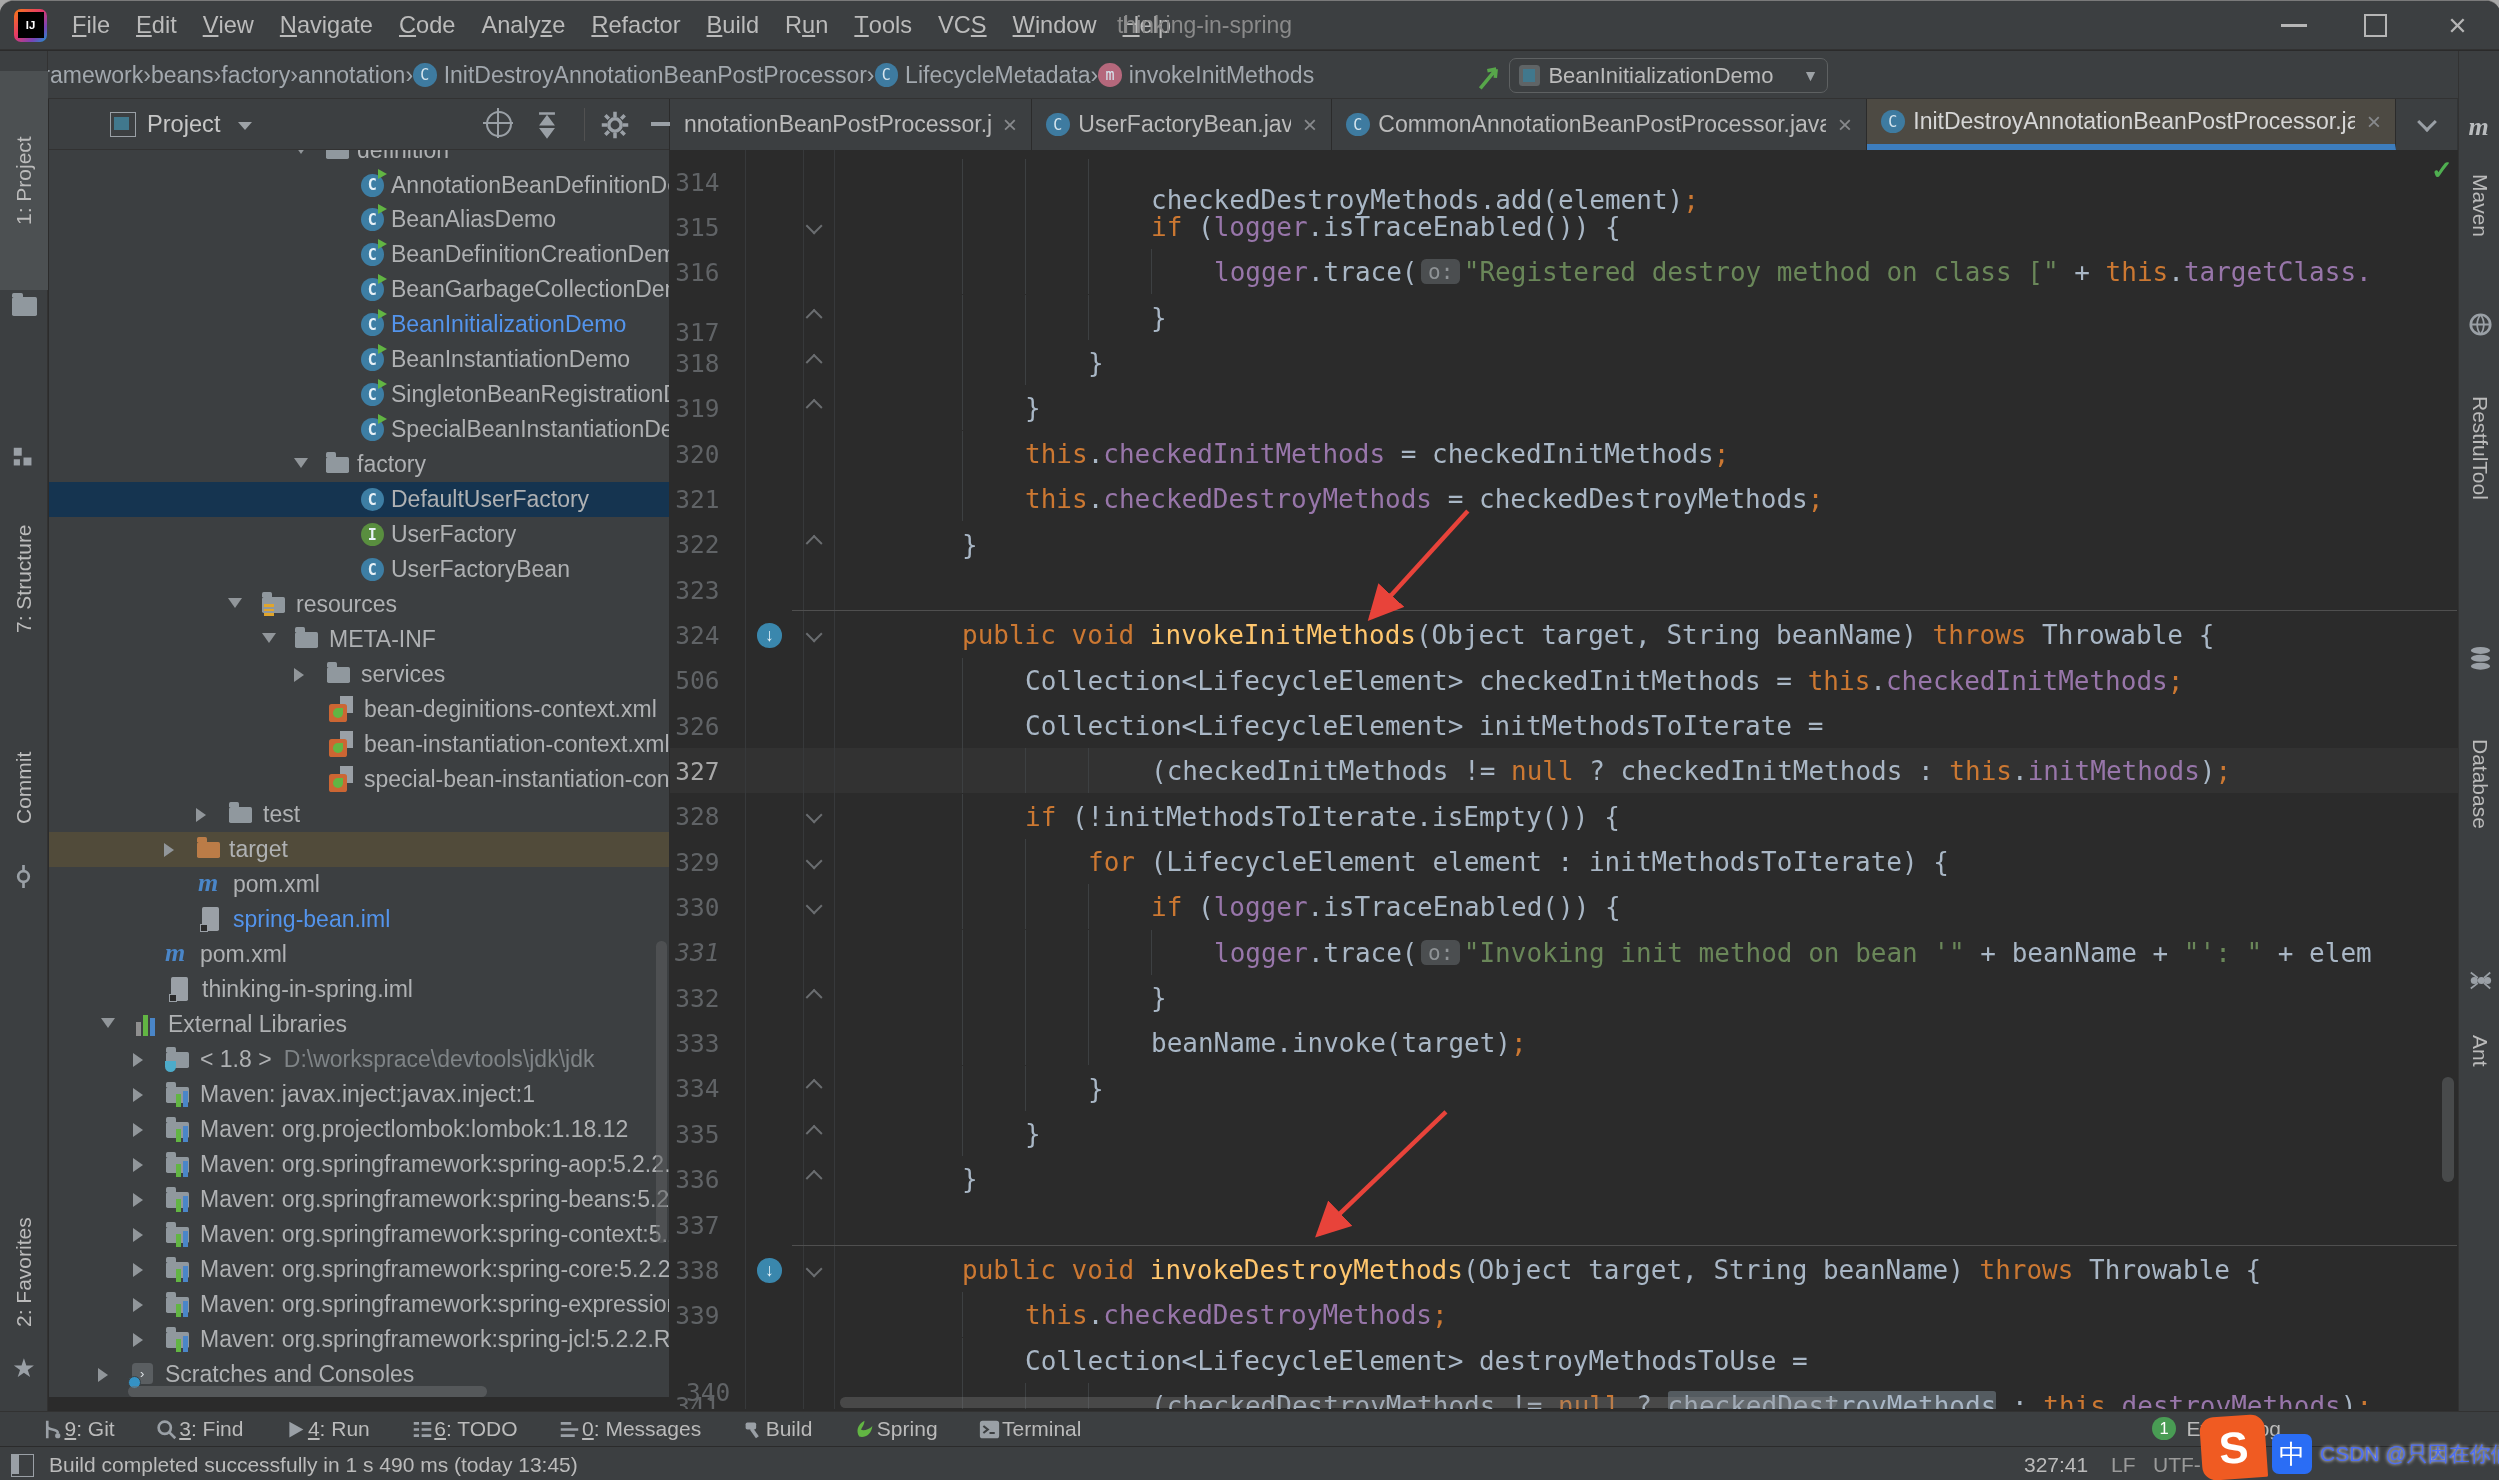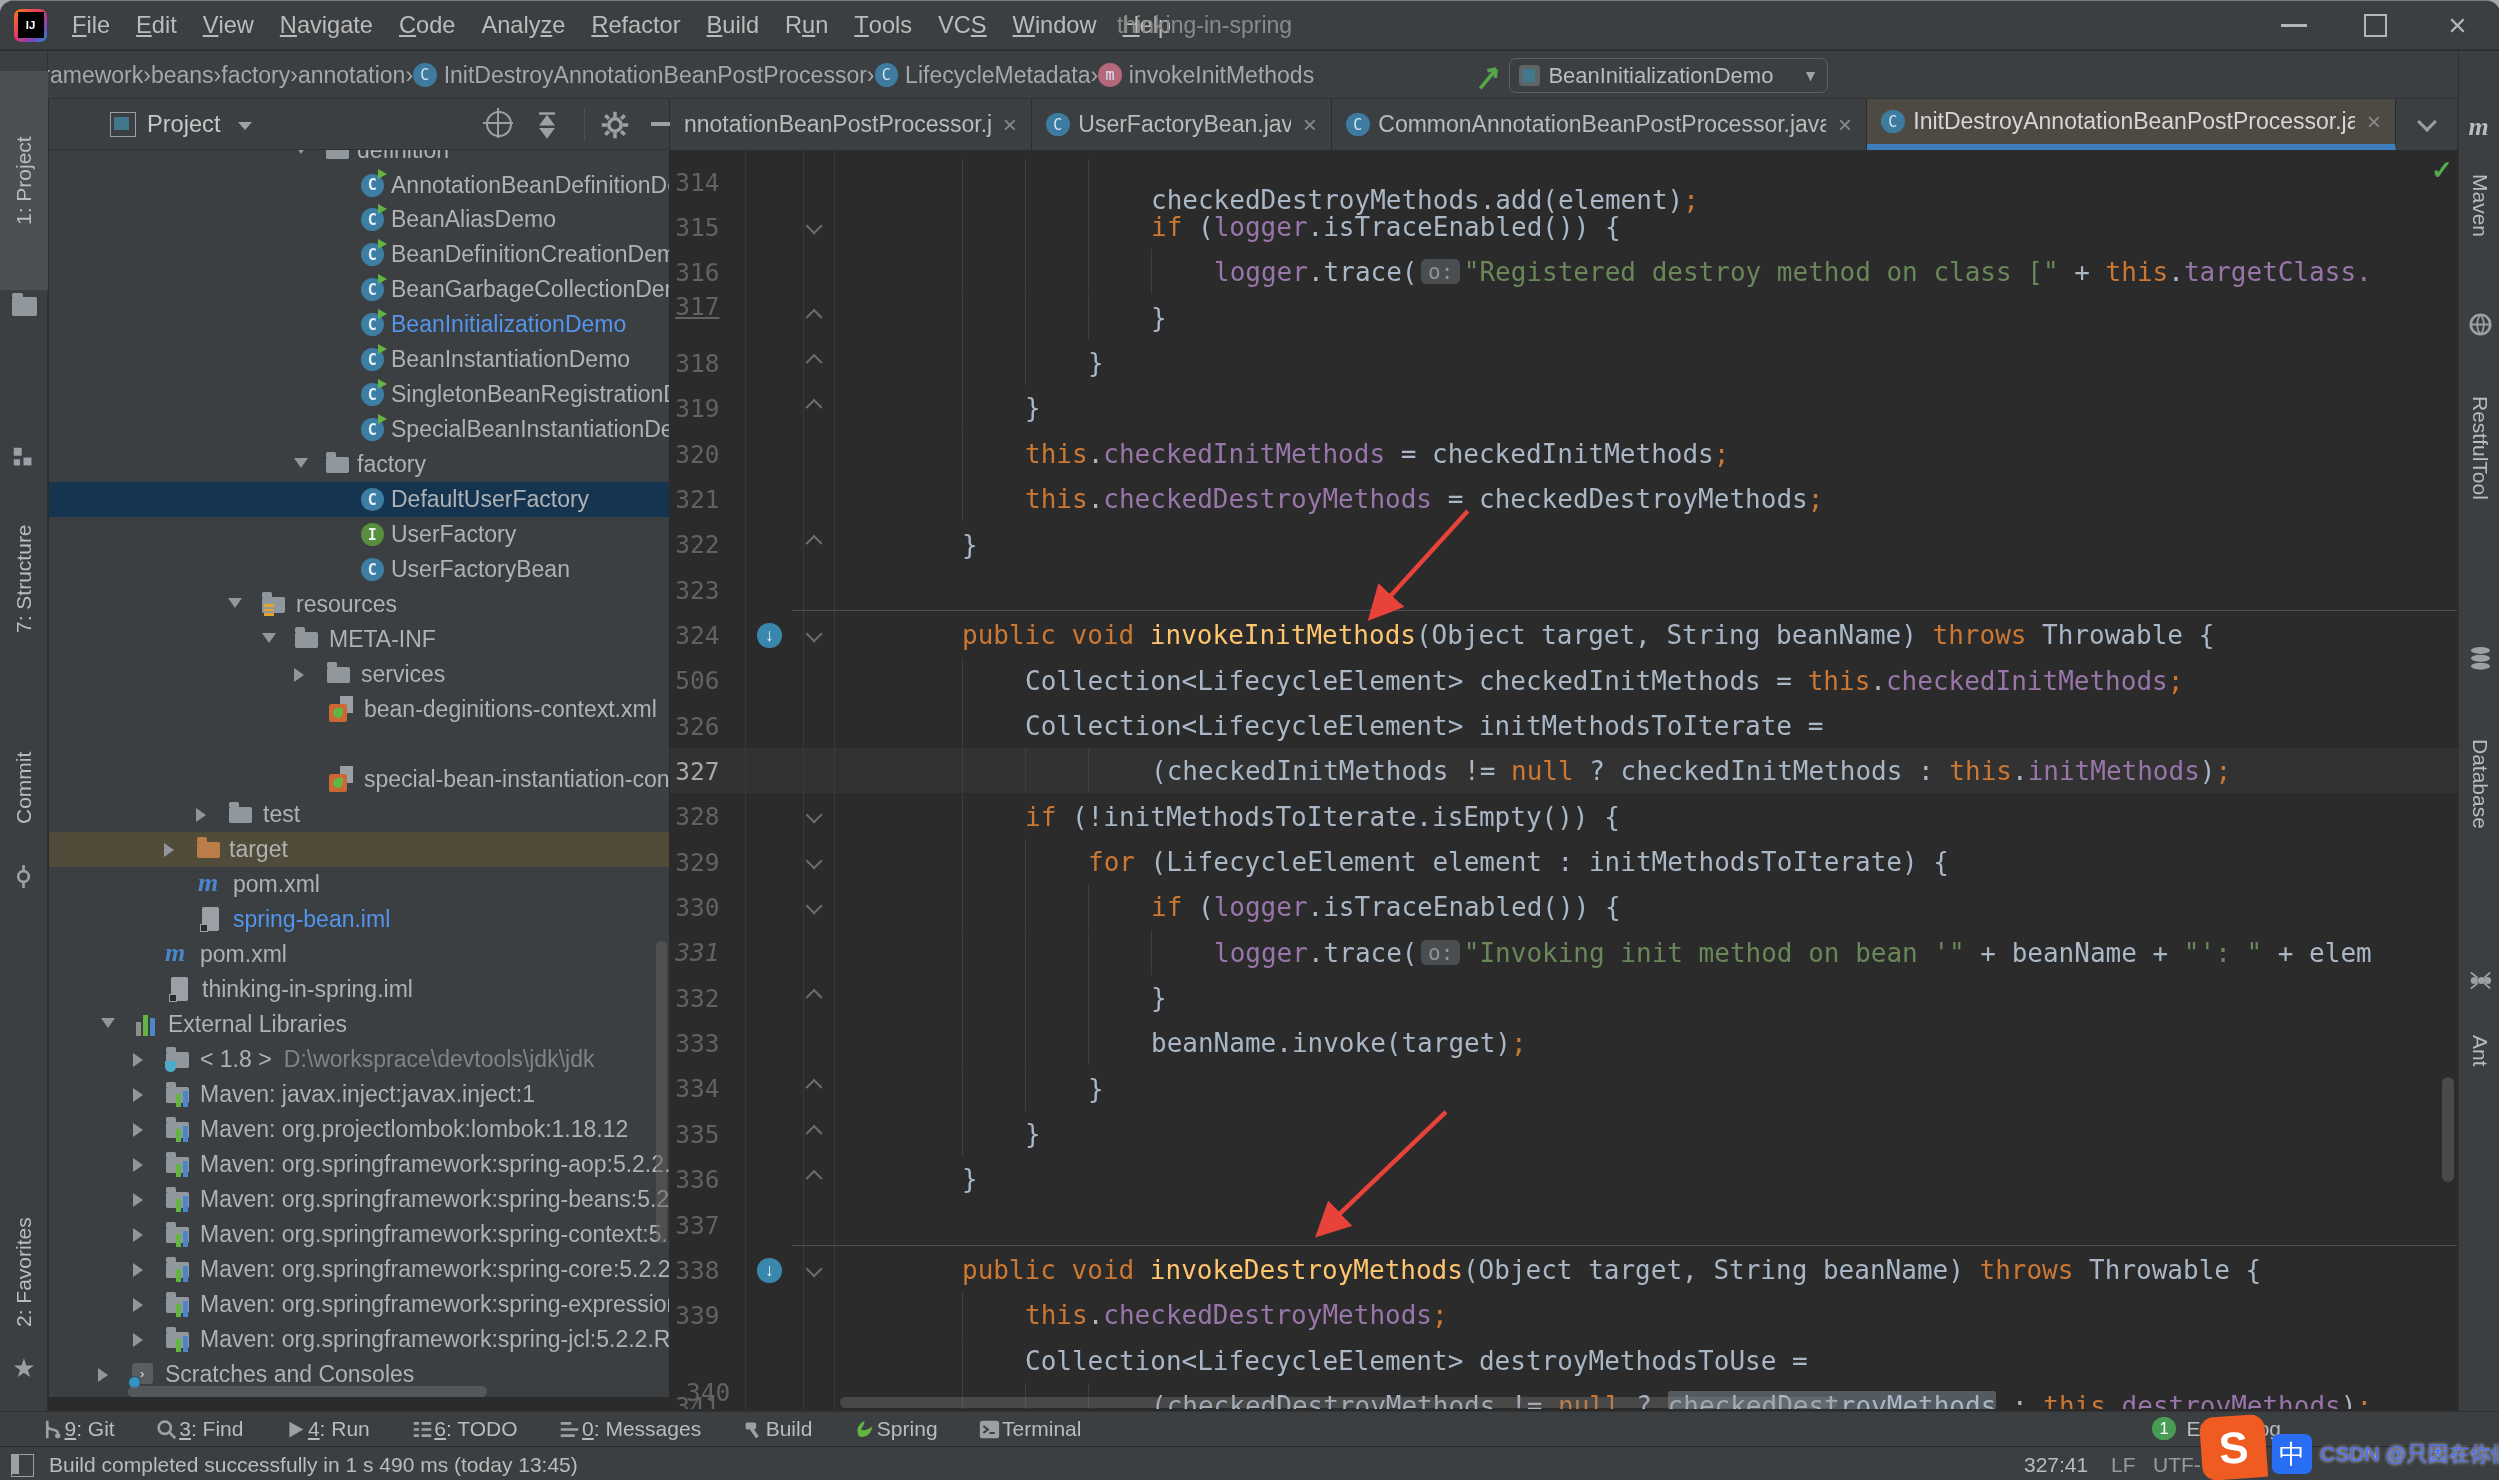--- a/index.html
+++ b/index.html
@@ -464,20 +464,28 @@
         <div class="tlabel" style="left: 312px;">services</div>
       </div>
       <div class="trow" style="top: 542px;">
         <div class="ticon" style="left: 280px;">
           <div class="i-xml-page"></div>
           <div class="i-xml-sq"></div>
           <div class="i-xml-leaf"></div>
         </div>
         <div class="tlabel" style="left: 315px;">bean-deginitions-context.xml</div>
       </div>
+      <div class="trow" style="top: 577px;">
+        <div class="ticon" style="left: 280px;">
+          <div class="i-xml-page"></div>
+          <div class="i-xml-sq"></div>
+          <div class="i-xml-leaf"></div>
+        </div>
+        <div class="tlabel" style="left: 315px;">bean-instantiation-context.xml</div>
+      </div>
       <div class="trow" style="top: 612px;">
         <div class="ticon" style="left: 280px;">
           <div class="i-xml-page"></div>
           <div class="i-xml-sq"></div>
           <div class="i-xml-leaf"></div>
         </div>
         <div class="tlabel" style="left: 315px;">special-bean-instantiation-context.xml</div>
       </div>
       <div class="trow" style="top: 647px;">
         <div class="chev c" style="left: 147px;"></div>
@@ -678,21 +686,21 @@
       <div class="guide" style="left: 292px; top: 54px;"></div>
       <div class="guide" style="left: 355px; top: 54px;"></div>
       <div class="guide" style="left: 418px; top: 54px;"></div>
       <div class="codeline" style="top: 54px; padding-left: 311px;"><span class="tk-k">if</span><span class="tk-p"> (</span><span class="tk-f">logger</span><span class="tk-p">.isTraceEnabled()) {</span></div>
       <div class="lnum" style="top: 108px;">316</div>
       <div class="guide" style="left: 292px; top: 99px;"></div>
       <div class="guide" style="left: 355px; top: 99px;"></div>
       <div class="guide" style="left: 418px; top: 99px;"></div>
       <div class="guide" style="left: 481px; top: 99px;"></div>
       <div class="codeline" style="top: 99px; padding-left: 374px;"><span class="tk-f">logger</span><span class="tk-p">.trace(</span><span class="tk-h">o:</span><span class="tk-s">"Registered destroy method on class ["</span><span class="tk-p"> + </span><span class="tk-k">this</span><span class="tk-p">.</span><span class="tk-f">targetClass.</span></div>
-      <div class="lnum" style="top: 142px; text-decoration: underline;">317</div>
+      <div class="lnum" style="top: 168px;">317</div>
       <div class="fold c" style="top: 161px;"></div>
       <div class="guide" style="left: 292px; top: 145px;"></div>
       <div class="guide" style="left: 355px; top: 145px;"></div>
       <div class="guide" style="left: 418px; top: 145px;"></div>
       <div class="codeline" style="top: 145px; padding-left: 311px;"><span class="tk-p">}</span></div>
       <div class="lnum" style="top: 199px;">318</div>
       <div class="fold c" style="top: 206px;"></div>
       <div class="guide" style="left: 292px; top: 190px;"></div>
       <div class="guide" style="left: 355px; top: 190px;"></div>
       <div class="codeline" style="top: 190px; padding-left: 248px;"><span class="tk-p">}</span></div>

